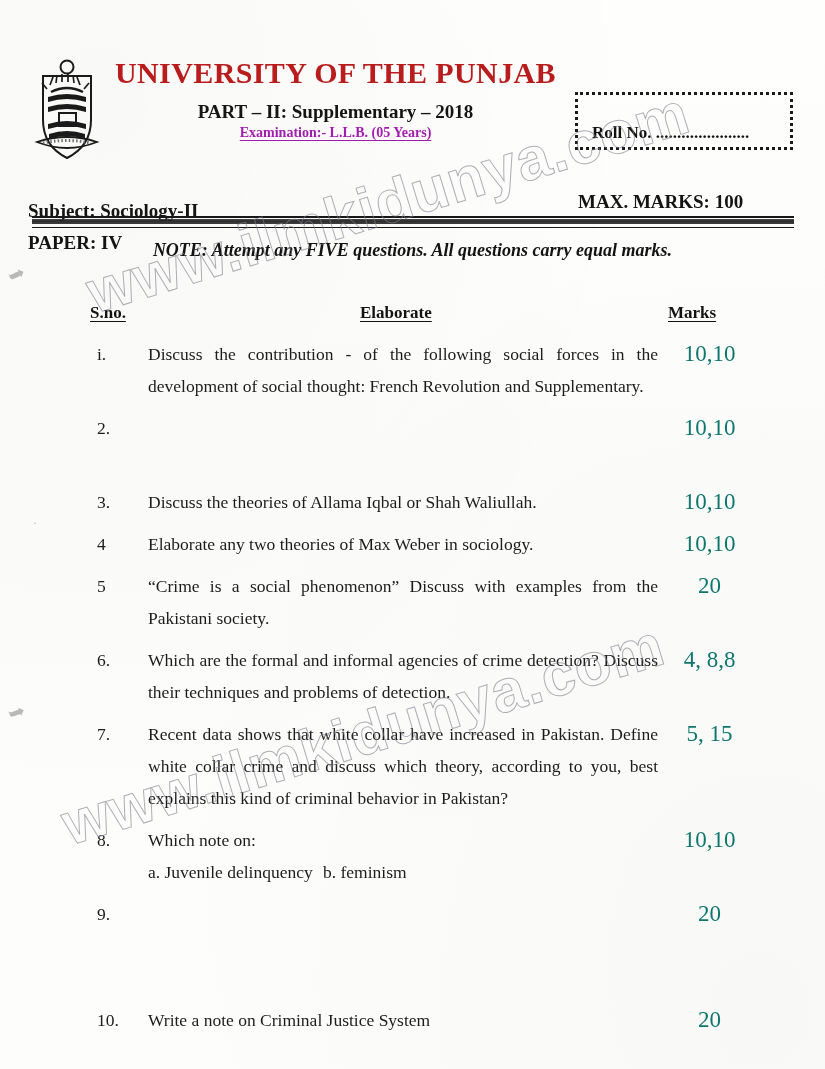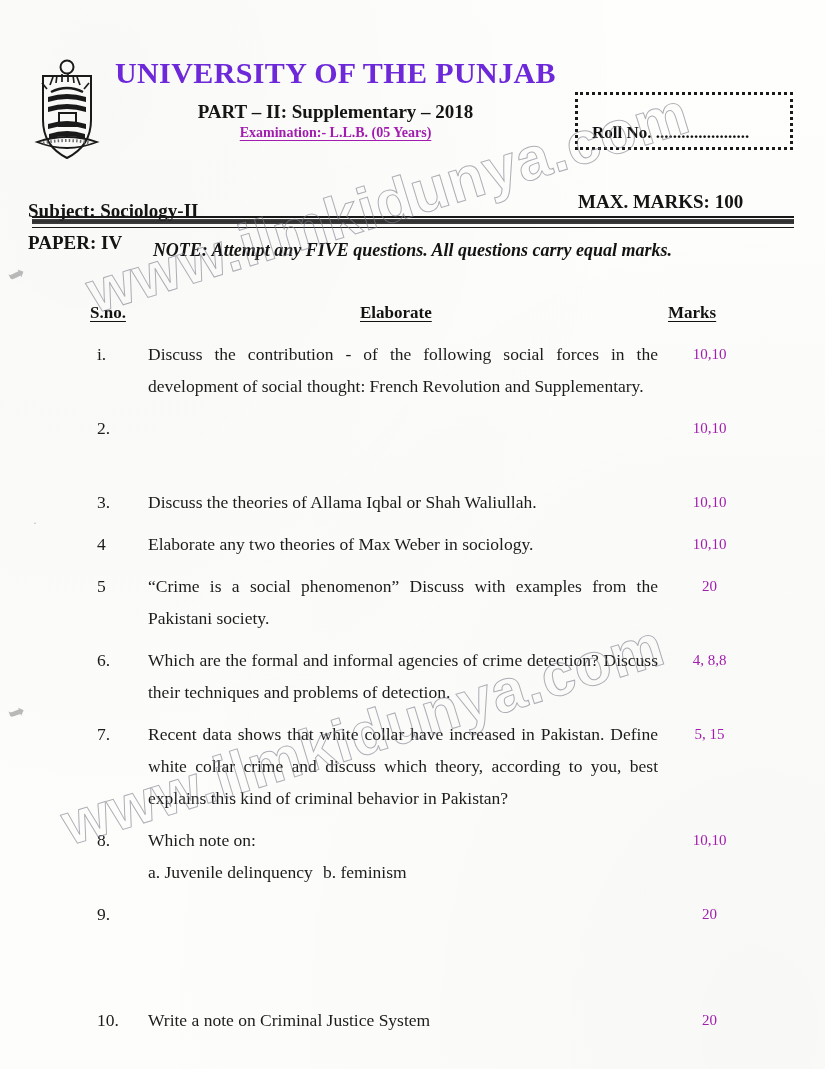--- a/index.html
+++ b/index.html
@@ -74,21 +74,21 @@
     top: 57px;
     width: 455px;
     text-align: center;
   }
   .uni-title {
     font-family: "Liberation Serif", serif;
     font-weight: 700;
     font-size: 30px;
     letter-spacing: 0.4px;
     line-height: 1.06;
-    color: #6d28d9;
+    color: #b91c1c;
   }
   .part-line {
     font-family: "Liberation Serif", serif;
     font-weight: 700;
     font-size: 19px;
     line-height: 1.28;
     margin-top: 11px;
     color: #151515;
   }
   .exam-line {
@@ -238,23 +238,23 @@
     display: block;
     text-align: left;
   }
   .qbody .sub-a { display: inline-block; min-width: 175px; }
   .qmarks {
     position: absolute;
     top: 0;
     left: 662px;
     width: 95px;
     text-align: center;
-    font-size: 15px;
+    font-size: 23px;
     line-height: 32px;
-    color: #a21caf;
+    color: #0f766e;
     white-space: nowrap;
   }
 </style>
 </head>
 <body>
 
 <div id="page">
 
   <div class="paper-tint"></div>
 

